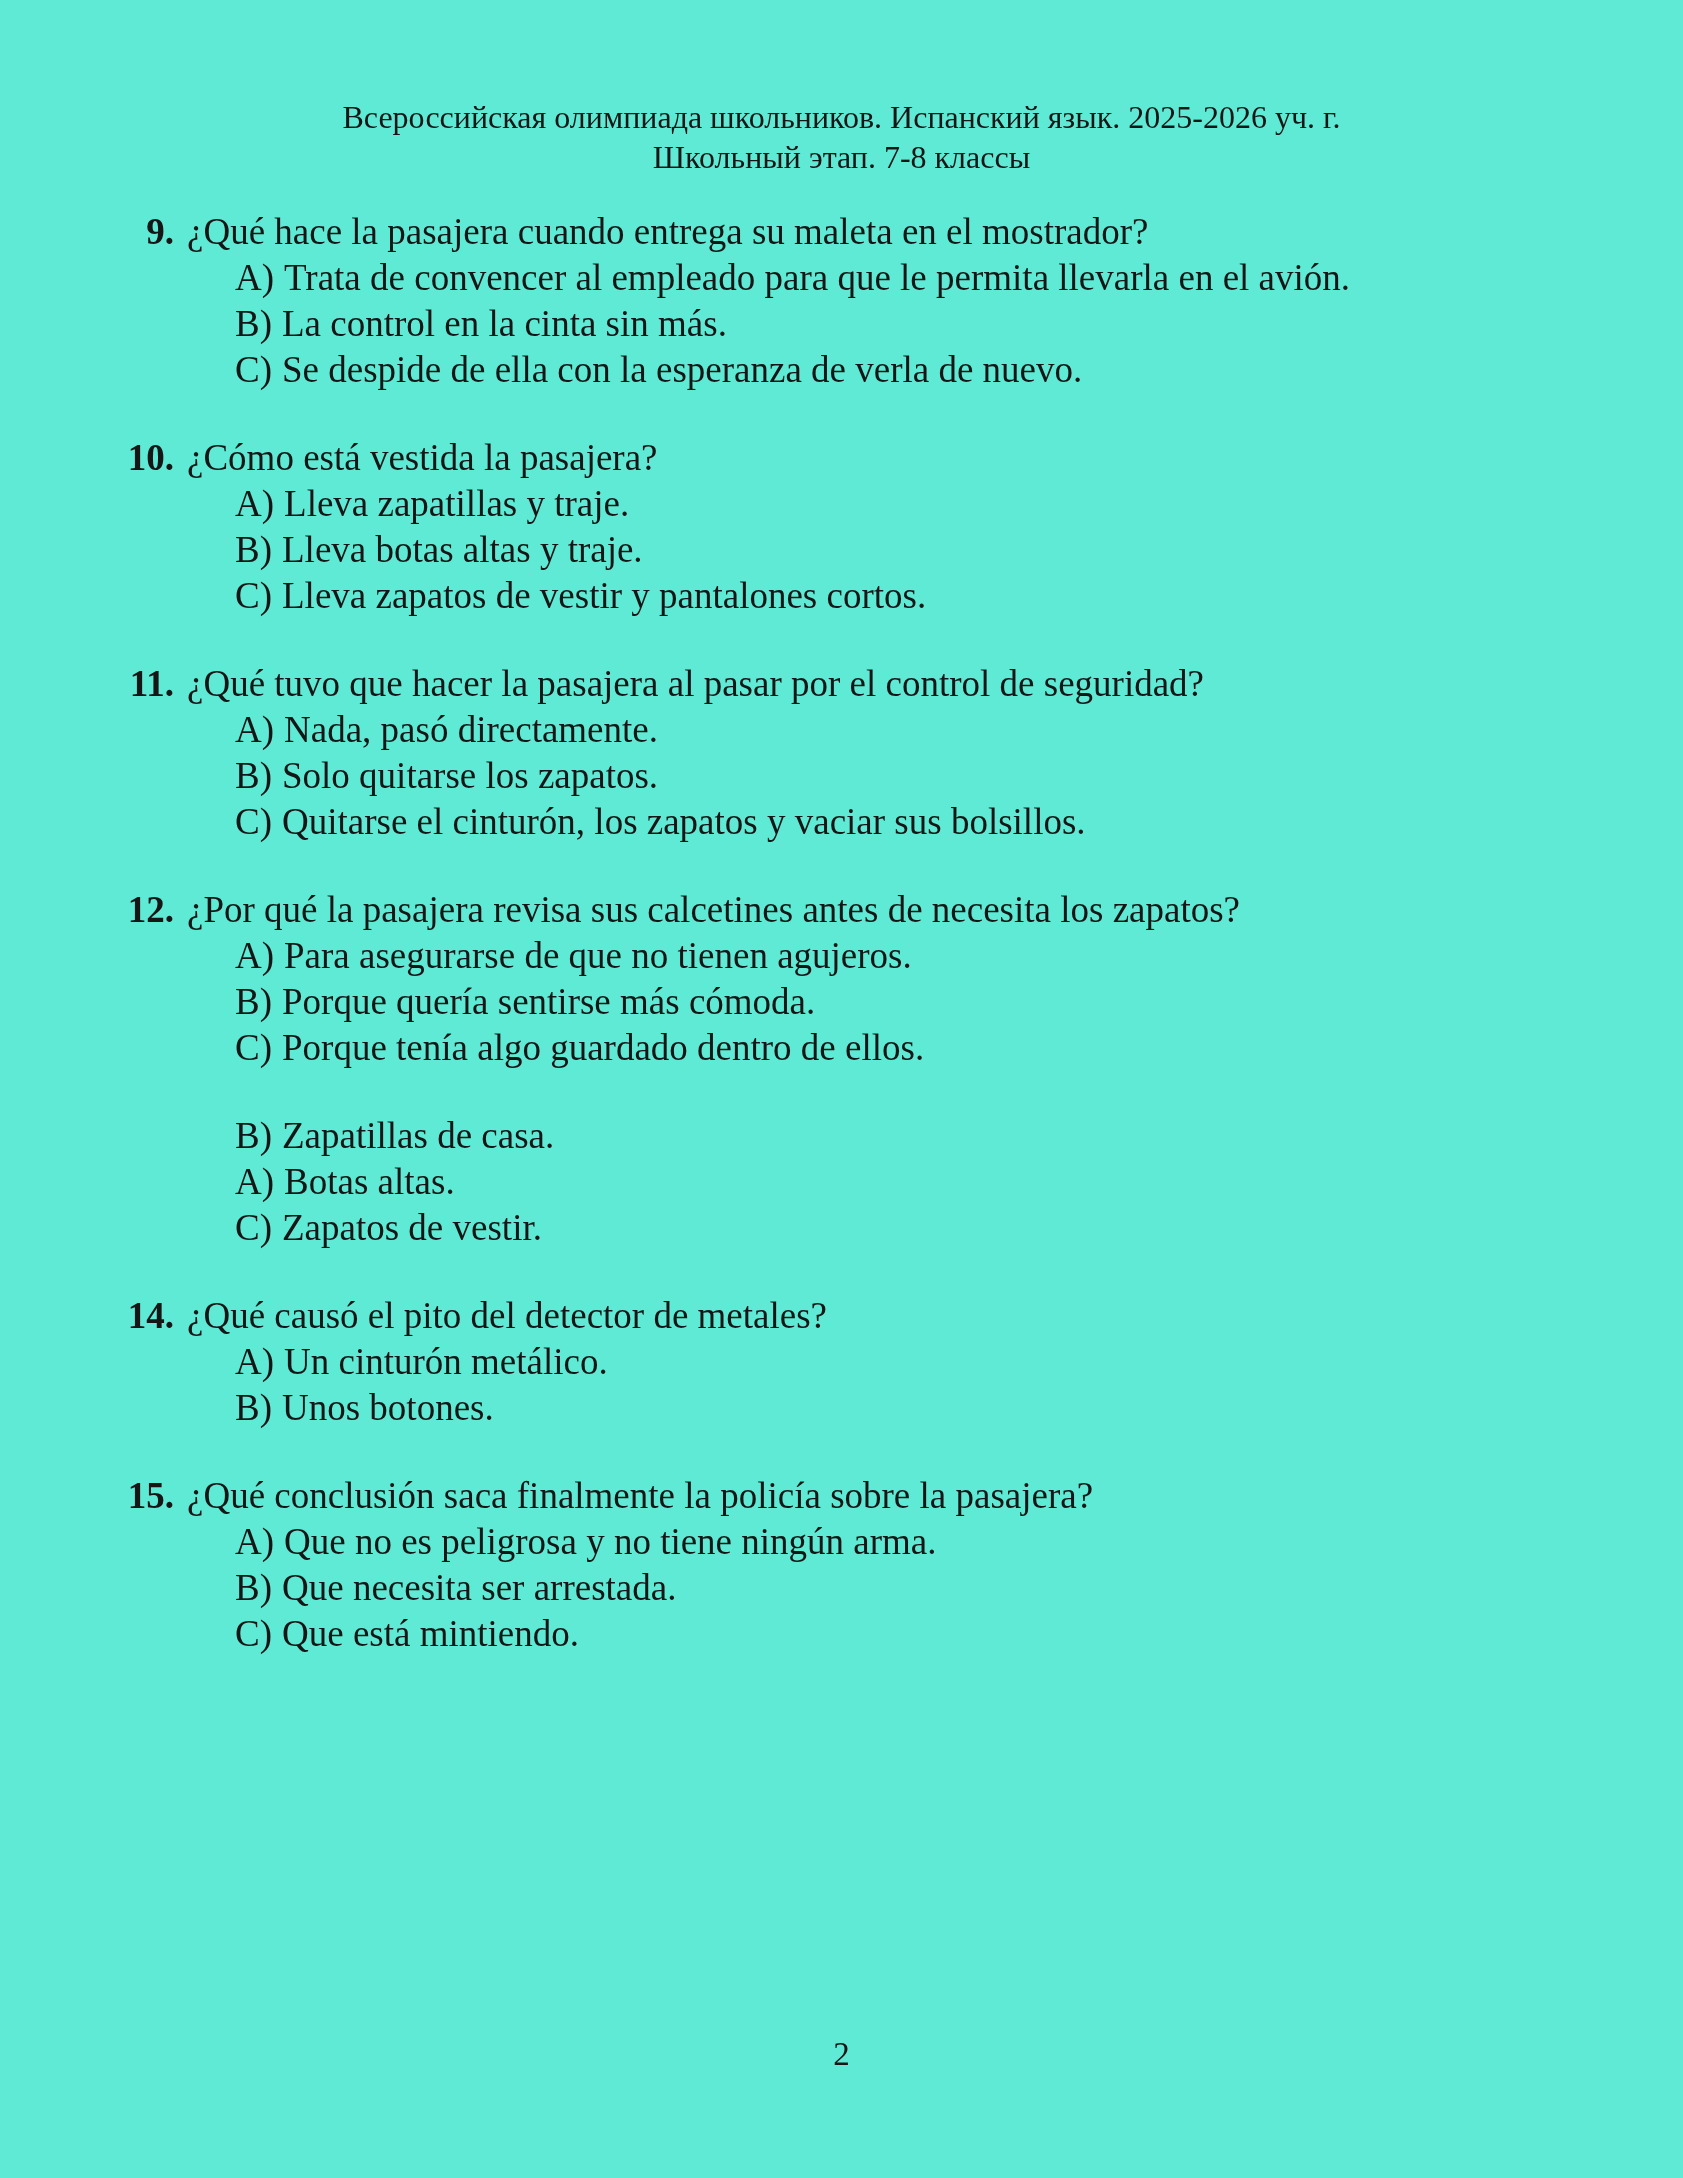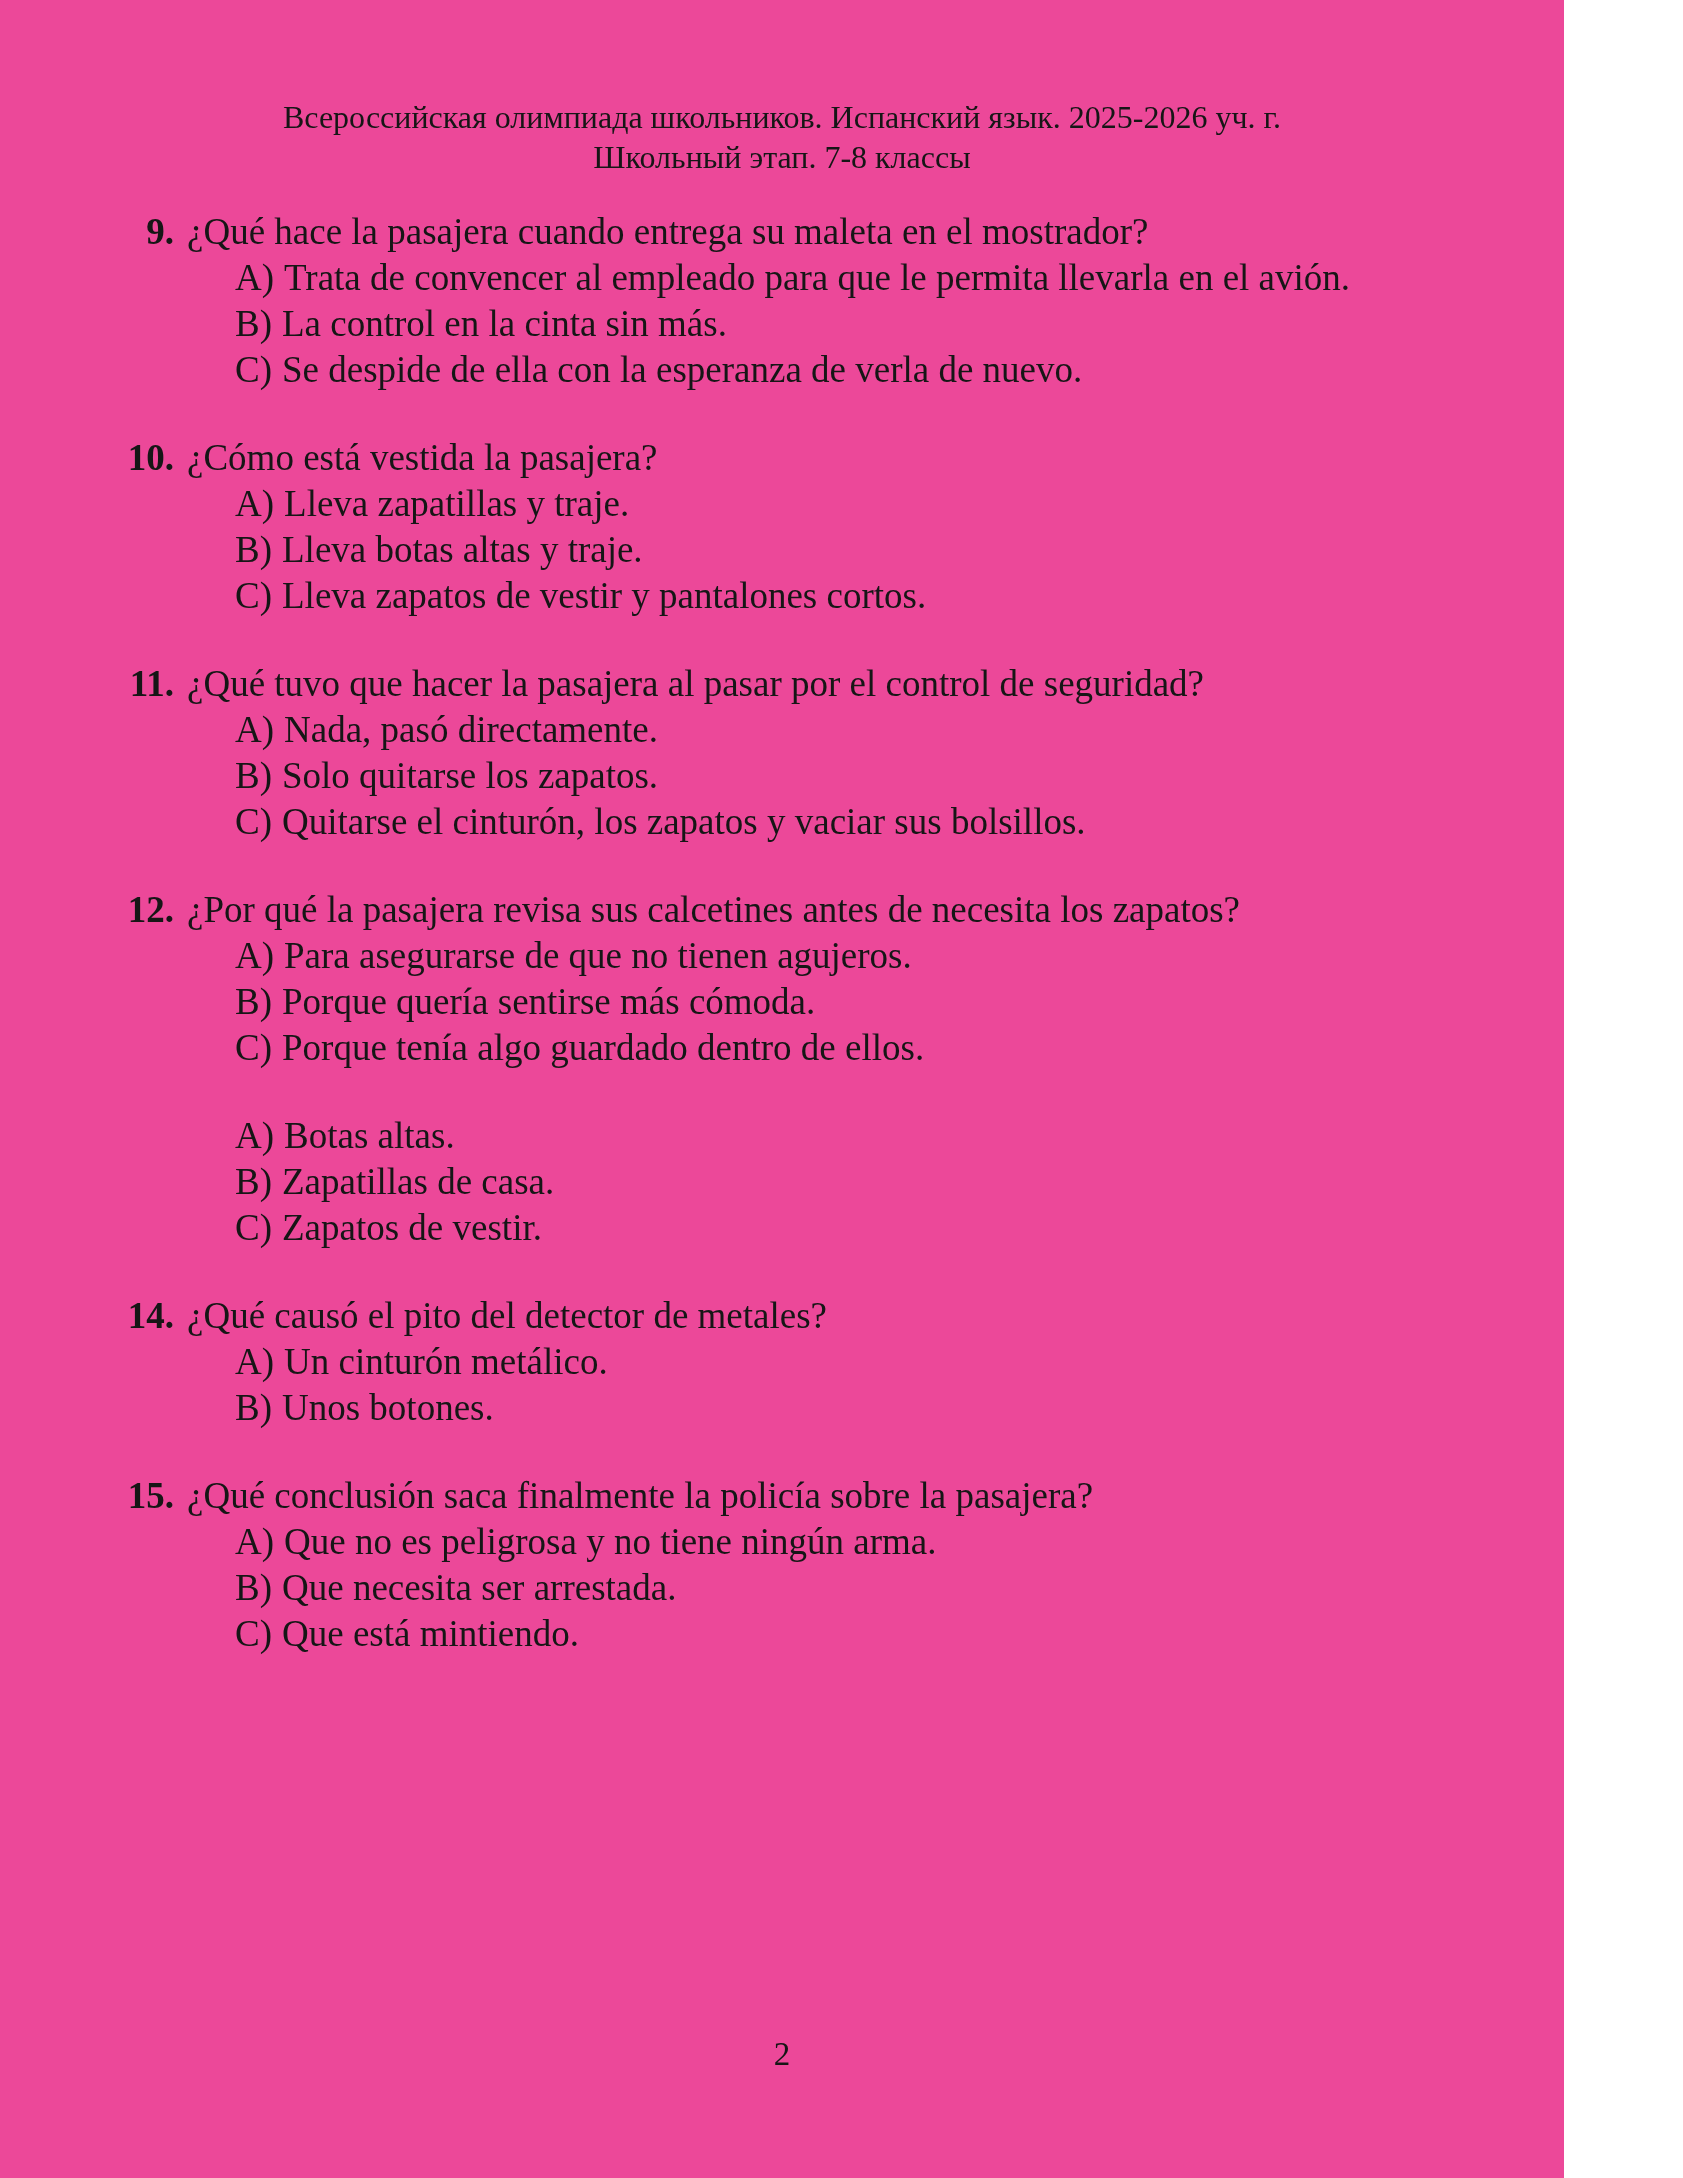--- a/index.html
+++ b/index.html
@@ -2,23 +2,23 @@
 <html><head>
 <meta charset="utf-8">
 <style>
   html, body {
     margin: 0;
     padding: 0;
     background: #ffffff;
   }
   .page {
     position: relative;
-    width: 1564px;
+    width: 1683px;
     height: 2178px;
-    background: #ec4899;
+    background: #5eead4;
     font-family: "Liberation Serif", serif;
     color: #161616;
     overflow: hidden;
   }
   .header {
     padding-top: 97px;
     text-align: center;
     font-size: 32px;
     line-height: 40px;
   }
@@ -103,23 +103,23 @@
 
   <p class="option-line"><span class="opt-label">A)</span><span class="opt-text">Para asegurarse de que no tienen agujeros.</span></p>
 
   <p class="option-line"><span class="opt-label">B)</span><span class="opt-text">Porque quería sentirse más cómoda.</span></p>
 
   <p class="option-line"><span class="opt-label">C)</span><span class="opt-text">Porque tenía algo guardado dentro de ellos.</span></p>
 </div>
 
   <div class="question-block">
 
+  <p class="option-line"><span class="opt-label">B)</span><span class="opt-text">Zapatillas de casa.</span></p>
+
   <p class="option-line"><span class="opt-label">A)</span><span class="opt-text">Botas altas.</span></p>
-
-  <p class="option-line"><span class="opt-label">B)</span><span class="opt-text">Zapatillas de casa.</span></p>
 
   <p class="option-line"><span class="opt-label">C)</span><span class="opt-text">Zapatos de vestir.</span></p>
 </div>
 
   <div class="question-block">
     <p class="q-line"><span class="q-num">14.</span><span class="q-text">¿Qué causó el pito del detector de metales?</span></p>
 
   <p class="option-line"><span class="opt-label">A)</span><span class="opt-text">Un cinturón metálico.</span></p>
 
   <p class="option-line"><span class="opt-label">B)</span><span class="opt-text">Unos botones.</span></p>

